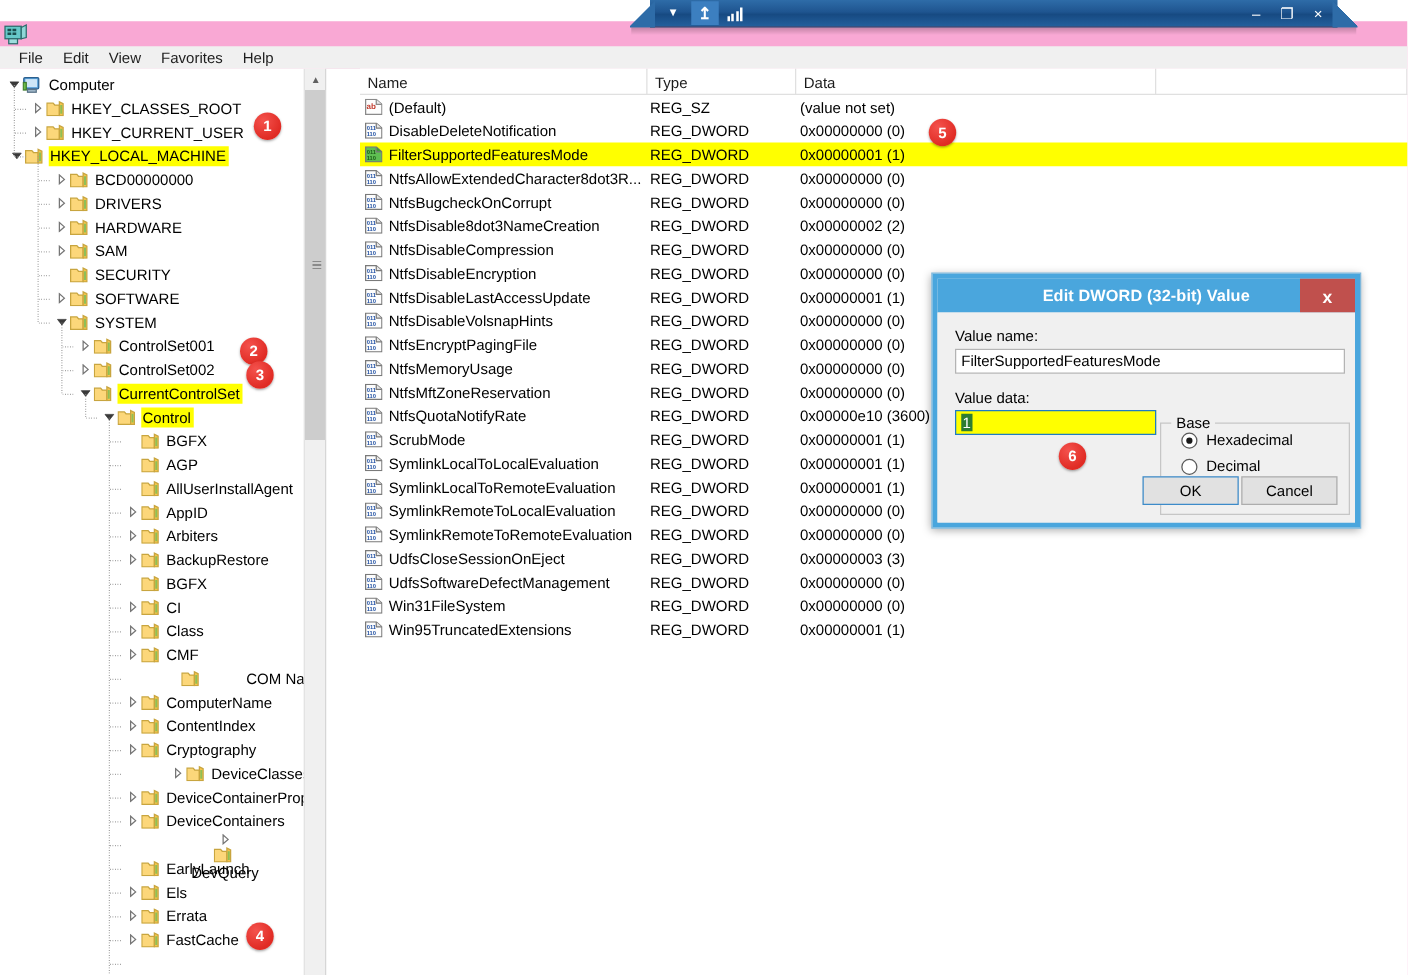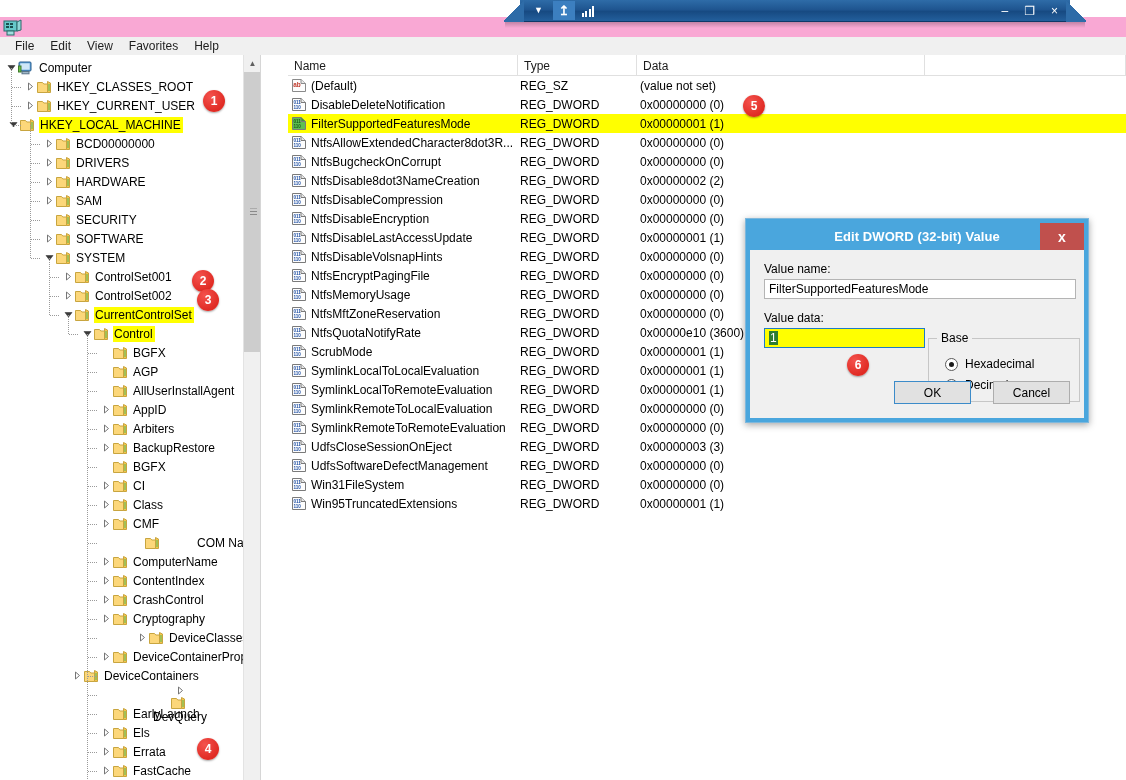--- a/index.html
+++ b/index.html
@@ -175,21 +175,21 @@
     font-size:12px; color:#000; padding:2px 4px; display:flex; align-items:center;
   }
   .inp.name { width:312px; }
   .inp.vdata {
     width:161px; background:#ffff00; border:1px solid #1f7cc4; position:relative;
   }
   .caret-sel {
     background:#2e7d32; color:#fff; padding:0 1px; font-size:12px;
   }
   .grp {
-    position:absolute; left:178px; top:88px; width:152px; height:64px;
+    position:absolute; left:178px; top:88px; width:152px; height:74px;
     border:1px solid #c6c6c6;
   }
   .grp-title {
     position:absolute; top:-8px; left:8px; background:#f0f0f0; padding:0 4px;
     font-size:12px; color:#000;
   }
   .radio { display:flex; align-items:center; font-size:12px; color:#000; margin:0 0 7px 16px; cursor:default; }
   .radio .dot {
     width:13px; height:13px; border-radius:50%; border:1px solid #5a5a5a;
     background:#fff; margin-right:7px; position:relative; flex:none;
@@ -197,21 +197,21 @@
   .radio.on .dot:after {
     content:""; position:absolute; left:3px; top:3px; width:5px; height:5px;
     border-radius:50%; background:#1a1a1a;
   }
   .btn {
     width:77px; height:23px; background:#e1e1e1; border:1px solid #adadad;
     font-size:12px; color:#000; display:flex; align-items:center; justify-content:center;
     cursor:default;
   }
   .btn.default { border:1px solid #3c8bc9; }
-  .dlg-btns { position:absolute; right:14px; bottom:14px; display:flex; gap:22px; }
+  .dlg-btns { position:absolute; right:14px; bottom:14px; display:flex; gap:2px; }
 
   
   .badge {
     position:absolute; width:22px; height:22px; border-radius:50%;
     background: radial-gradient(circle at 35% 30%, #f4524d, #e02b24 70%);
     color:#fff; font-size:12px; font-weight:bold;
     display:flex; align-items:center; justify-content:center;
     box-shadow: 0 1px 2px rgba(0,0,0,0.35);
     z-index:40;
   }
@@ -648,35 +648,20 @@
                   <path d="M2.5 1 L6.5 4.5 L2.5 8 Z" fill="none" stroke="#767676" stroke-width="1"></path>
                 </svg>
               </span>
               <span class="folder">
                 <svg width="15" height="13" viewBox="0 0 15 13">
                   <path d="M0.5 2.5 L5.5 2.5 L6.8 4 L10.5 4 L10.5 12.5 L0.5 12.5 Z" fill="#fcd77a" stroke="#c8a53f"></path>
                   <path d="M10.5 1.5 L13.5 3 L13.5 12.5 L10.5 12.5 Z" fill="#f6c44a" stroke="#c8a53f"></path>
                   <rect x="11.2" y="4" width="1.6" height="7" fill="#8fbf56"></rect>
                 </svg>
               </span>
-              <span class="tlabel">CrashControl</span>
-            </div>
-            <div class="tnode" style="padding-left: 101px;">
-              <span class="expander">
-                <svg width="9" height="9" viewBox="0 0 9 9">
-                  <path d="M2.5 1 L6.5 4.5 L2.5 8 Z" fill="none" stroke="#767676" stroke-width="1"></path>
-                </svg>
-              </span>
-              <span class="folder">
-                <svg width="15" height="13" viewBox="0 0 15 13">
-                  <path d="M0.5 2.5 L5.5 2.5 L6.8 4 L10.5 4 L10.5 12.5 L0.5 12.5 Z" fill="#fcd77a" stroke="#c8a53f"></path>
-                  <path d="M10.5 1.5 L13.5 3 L13.5 12.5 L10.5 12.5 Z" fill="#f6c44a" stroke="#c8a53f"></path>
-                  <rect x="11.2" y="4" width="1.6" height="7" fill="#8fbf56"></rect>
-                </svg>
-              </span>
               <span class="tlabel">Cryptography</span>
             </div>
             <div class="tnode" style="padding-left: 101px; margin-left: 36px;">
               <span class="expander">
                 <svg width="9" height="9" viewBox="0 0 9 9">
                   <path d="M2.5 1 L6.5 4.5 L2.5 8 Z" fill="none" stroke="#767676" stroke-width="1"></path>
                 </svg>
               </span>
               <span class="folder">
                 <svg width="15" height="13" viewBox="0 0 15 13">
@@ -695,21 +680,21 @@
               </span>
               <span class="folder">
                 <svg width="15" height="13" viewBox="0 0 15 13">
                   <path d="M0.5 2.5 L5.5 2.5 L6.8 4 L10.5 4 L10.5 12.5 L0.5 12.5 Z" fill="#fcd77a" stroke="#c8a53f"></path>
                   <path d="M10.5 1.5 L13.5 3 L13.5 12.5 L10.5 12.5 Z" fill="#f6c44a" stroke="#c8a53f"></path>
                   <rect x="11.2" y="4" width="1.6" height="7" fill="#8fbf56"></rect>
                 </svg>
               </span>
               <span class="tlabel">DeviceContainerPropertyPa</span>
             </div>
-            <div class="tnode" style="padding-left: 72px;">
+            <div class="tnode" style="padding-left: 101px;">
               <span class="expander">
                 <svg width="9" height="9" viewBox="0 0 9 9">
                   <path d="M2.5 1 L6.5 4.5 L2.5 8 Z" fill="none" stroke="#767676" stroke-width="1"></path>
                 </svg>
               </span>
               <span class="folder">
                 <svg width="15" height="13" viewBox="0 0 15 13">
                   <path d="M0.5 2.5 L5.5 2.5 L6.8 4 L10.5 4 L10.5 12.5 L0.5 12.5 Z" fill="#fcd77a" stroke="#c8a53f"></path>
                   <path d="M10.5 1.5 L13.5 3 L13.5 12.5 L10.5 12.5 Z" fill="#f6c44a" stroke="#c8a53f"></path>
                   <rect x="11.2" y="4" width="1.6" height="7" fill="#8fbf56"></rect>
@@ -1237,21 +1222,21 @@
       <div class="lbl">Value name:</div>
       <div class="inp name">FilterSupportedFeaturesMode</div>
 
       <div class="lbl" style="margin-top:12px">Value data:</div>
       <div class="inp vdata">
         <span class="caret-sel">1</span>
       </div>
 
       <div class="grp">
         <div class="grp-title">Base</div>
-        <div style="margin-top:18px">
+        <div style="margin-top:6px">
           <div class="radio on">
             <span class="dot"></span>
             <span>Hexadecimal</span>
           </div>
           <div class="radio">
             <span class="dot"></span>
             <span>Decimal</span>
           </div>
         </div>
       </div>

